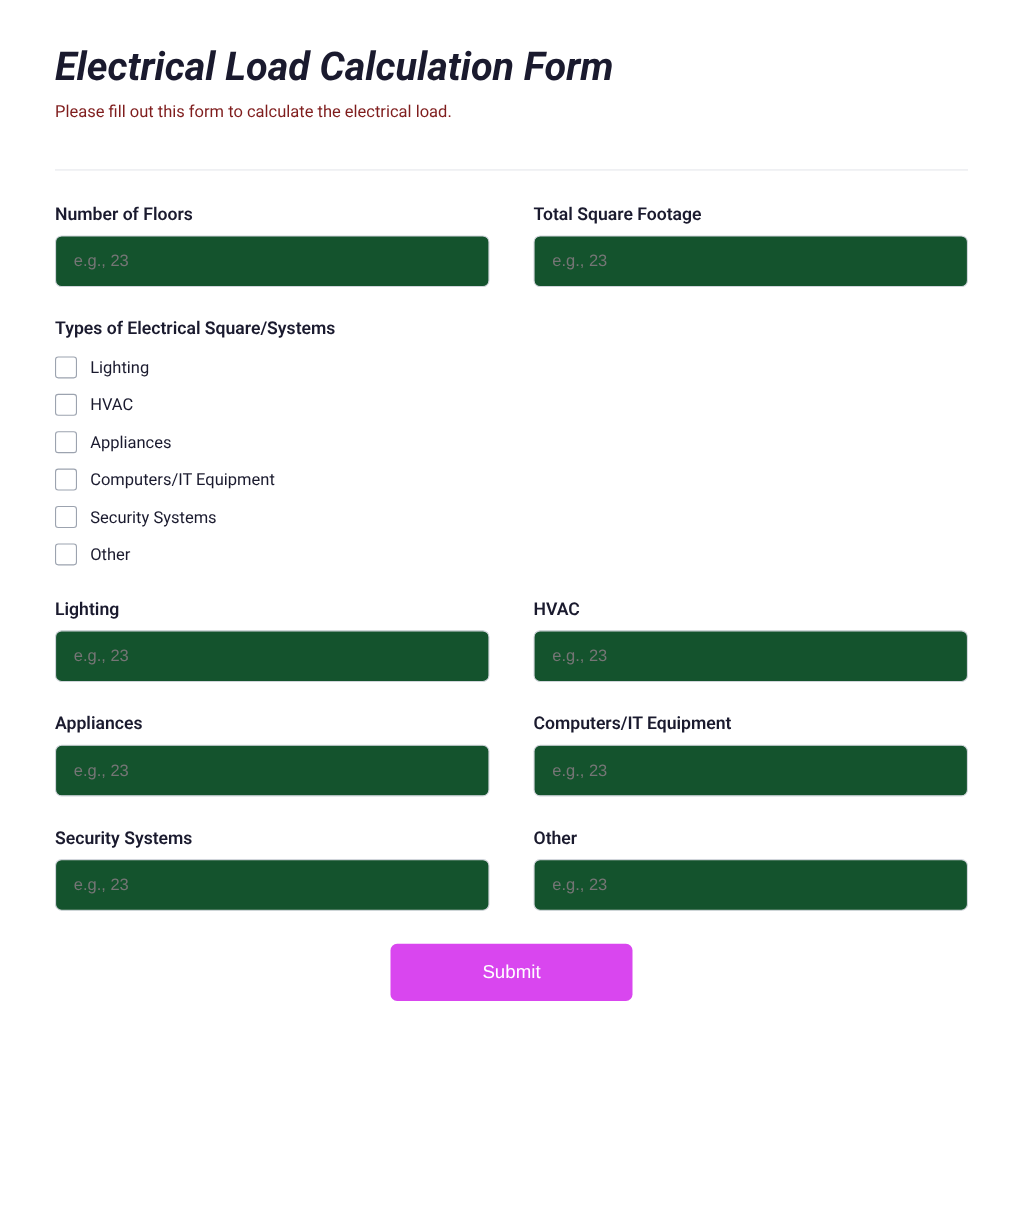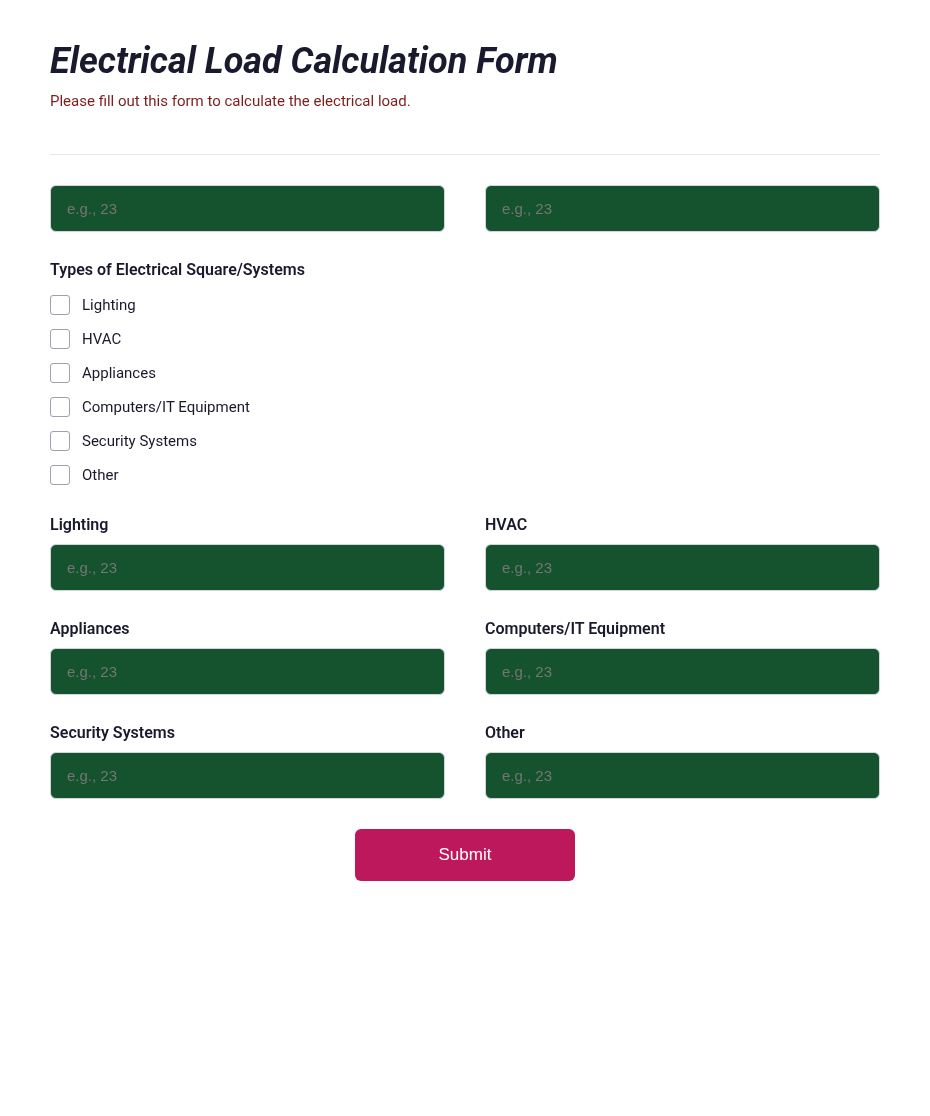--- a/index.html
+++ b/index.html
@@ -113,44 +113,46 @@
     }
 
     .submit-container {
       display: flex;
       justify-content: center;
       margin-top: 30px;
       padding-bottom: 40px;
     }
 
     .submit-button {
-      background: #be185d;
+      background: #d946ef;
       color: #fff;
       border: none;
       border-radius: 6px;
       padding: 16px 80px;
       font-size: 17px;
       font-weight: 500;
       cursor: pointer;
       min-width: 220px;
     }
   </style>
 </head>
 <body>
 
 <h1 class="page-title">Electrical Load Calculation Form</h1>
 <p class="page-subtitle">Please fill out this form to calculate the electrical load.</p>
 
 <hr class="divider">
 
 <div class="form-row">
   <div class="form-group">
-    <input class="form-input" type="text" placeholder="e.g., 23" style="">
-  </div>
-  <div class="form-group">
+    <label class="form-label">Number of Floors</label>
+    <input class="form-input" type="text" placeholder="e.g., 23" style="">
+  </div>
+  <div class="form-group">
+    <label class="form-label">Total Square Footage</label>
     <input class="form-input" type="text" placeholder="e.g., 23" style="">
   </div>
 </div>
 
 <div class="form-section">
   <div class="section-title">Types of Electrical Square/Systems</div>
   <div class="checkbox-group">
     <label class="checkbox-item">
       <input type="checkbox" style="">
       <span class="checkbox-label">Lighting</span>

